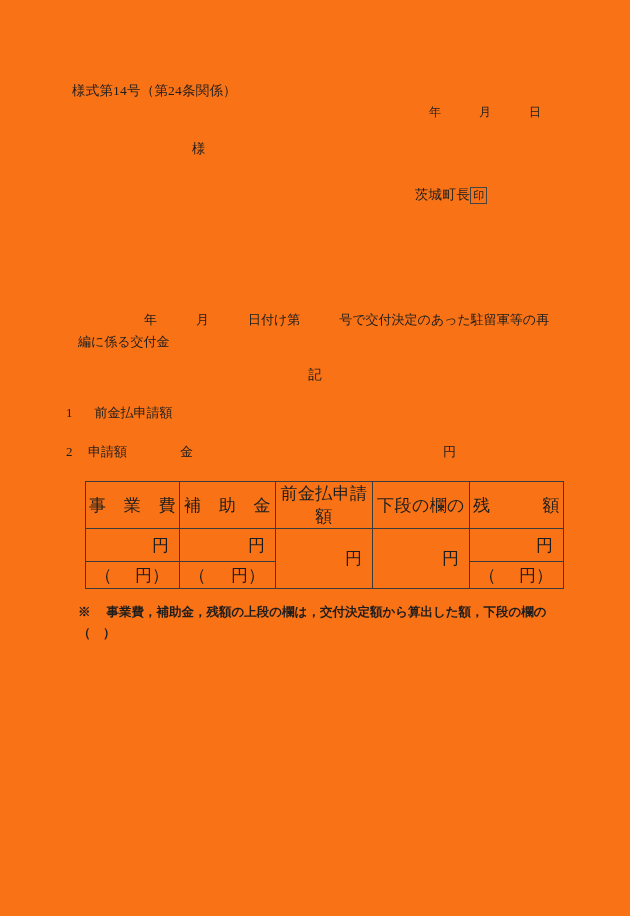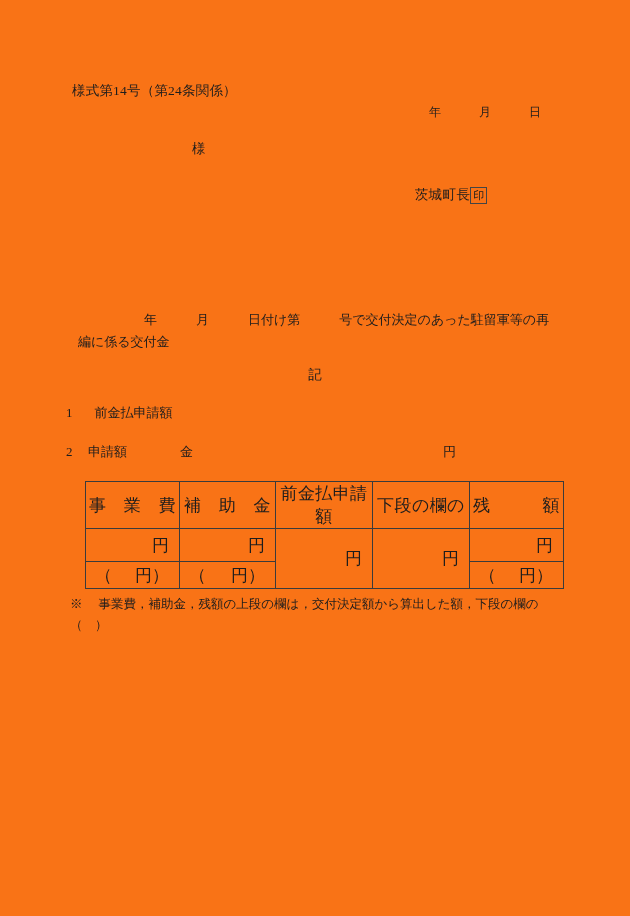--- a/index.html
+++ b/index.html
@@ -157,21 +157,21 @@
 
   
   .footnote {
     position: absolute;
     left: 66px;
     top: 590px;
     width: 505px;
     font-size: 12.5px;
     line-height: 21px;
   }
-  .footnote p { margin: 4px; white-space: pre-wrap; }
+  .footnote p { margin: 12px; white-space: pre-wrap; font-weight: bold; }
   .fn-indent { display: inline-block; width: 14px; }
 </style>
 </head>
 <body>
 
 <div class="page">
 
   <div class="abs form-no">様式第14号（第24条関係）</div>
 
   <div class="abs date-line">年　　　月　　　日</div>

